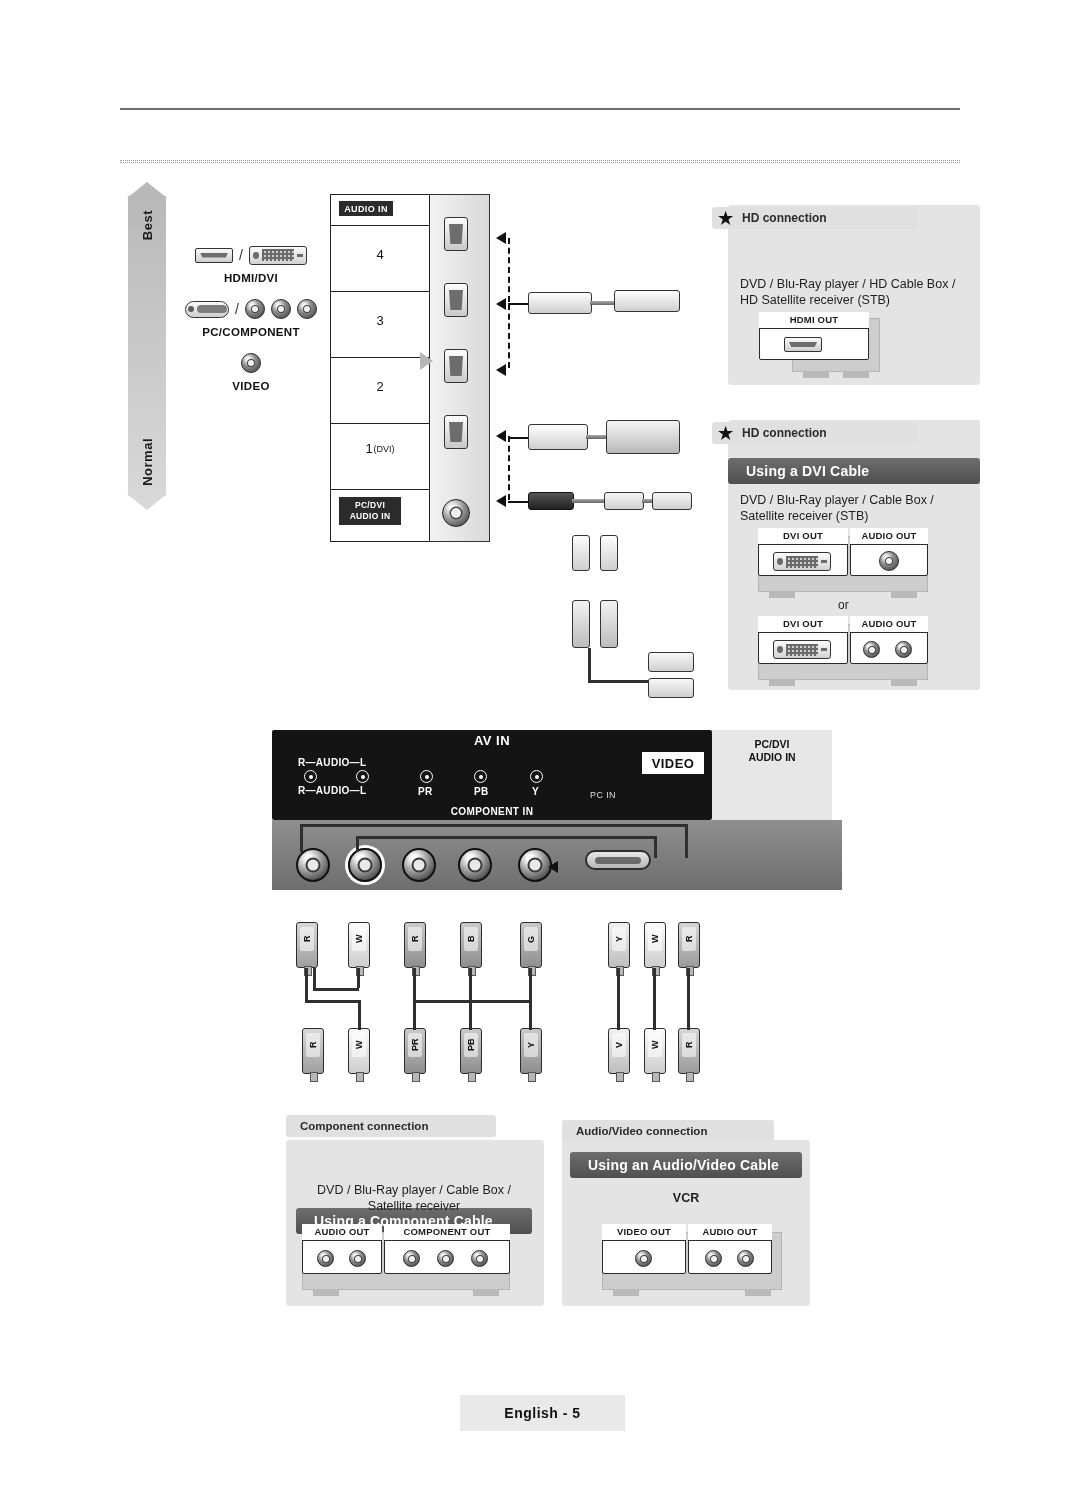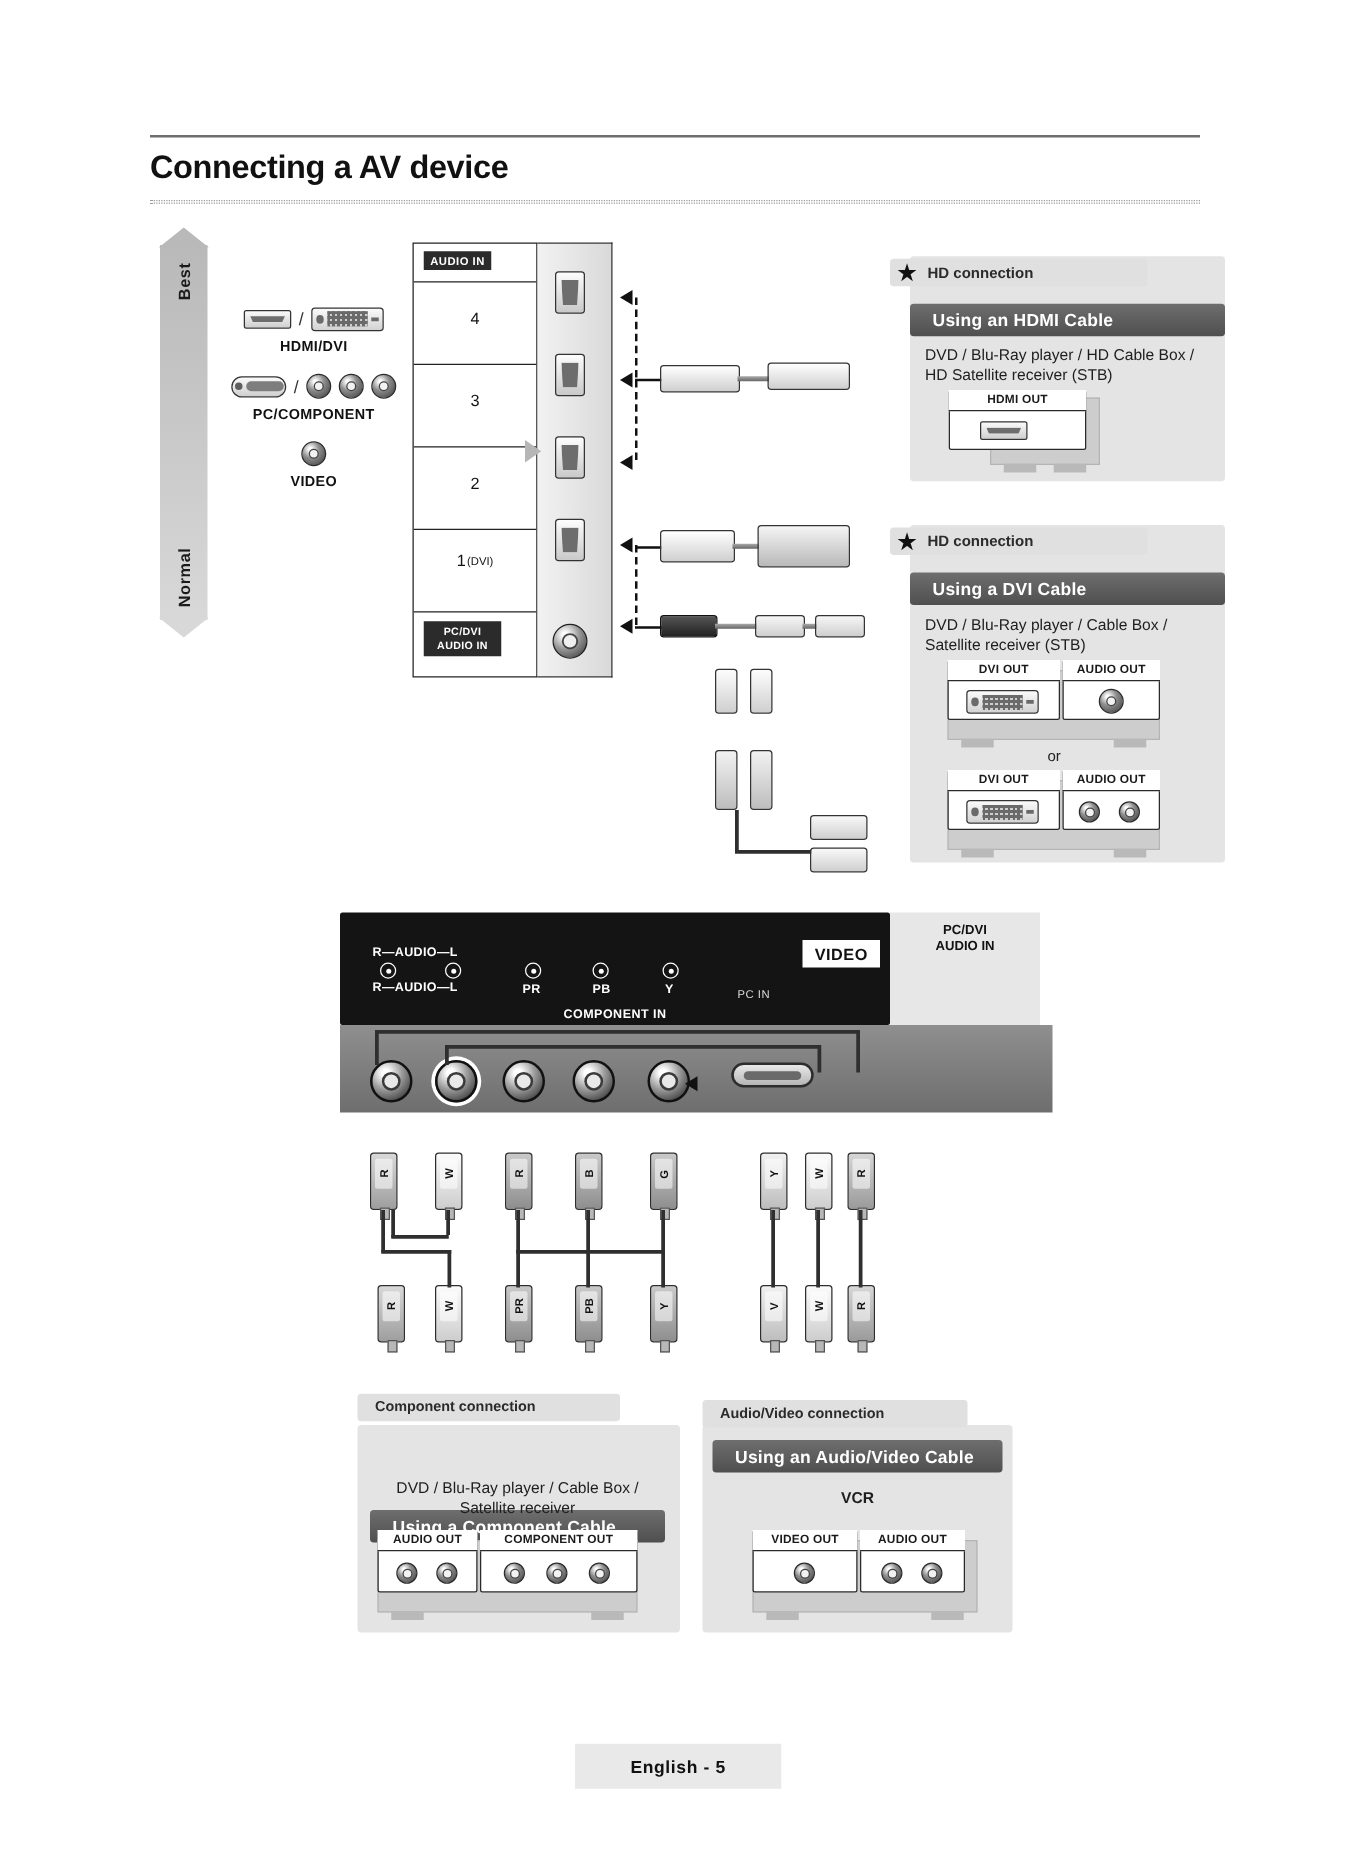--- a/index.html
+++ b/index.html
@@ -304,21 +304,20 @@
   .footer-strip {
     position:absolute; left:0; top:1395px; width:460px; height:36px;
   }
 </style>
 </head>
 <body>
 
 <div class="page">
 
   <div class="title-rule-top"></div>
-  <div class="page-title">Connecting a AV device</div>
   <div class="title-rule-bottom"></div>
 
   <div class="quality-bar">
     <div class="arrow-up"></div>
     <div class="arrow-dn"></div>
     <div class="vlabel best">Best</div>
     <div class="vlabel normal">Normal</div>
   </div>
 
   <div class="legend">
@@ -414,21 +413,20 @@
   <div class="wire" style="left:588px; top:648px; width:3px; height:34px"></div>
   <div class="wire" style="left:588px; top:680px; width:62px; height:3px"></div>
   <div class="cable-body" style="left:648px; top:652px; width:46px; height:20px; background:linear-gradient(#f8f8f8,#cfcfcf);"></div>
   <div class="cable-body" style="left:648px; top:678px; width:46px; height:20px; background:linear-gradient(#f8f8f8,#cfcfcf);"></div>
 
   <div class="rbox" style="left:728px; top:205px; width:252px; height:180px;"></div>
   <div class="tag-grey" style="left:712px; top:207px; width:206px;">
     <span class="star">★</span>
     <span>HD connection</span>
   </div>
-  <div class="tag-dark" style="left:728px; top:243px; width:252px;">Using an HDMI Cable</div>
   <div class="desc" style="left:740px; top:276px; width:226px;">DVD / Blu-Ray player / HD Cable Box / HD Satellite receiver (STB)</div>
   <div class="device" style="left:792px; top:318px; width:88px; height:54px;">
     <div class="feet-l"></div>
       <div class="feet-r"></div>
   </div>
   <div class="port-card" style="left:759px; top:312px; width:110px; height:48px;">
     <div class="port-label">HDMI OUT</div>
     <span class="hdmi-port" style="position:absolute; left:24px; top:24px;"></span>
   </div>
 
@@ -471,20 +469,21 @@
         <span class="dvi-bar"></span>
     </span>
   </div>
   <div class="port-card" style="left:850px; top:616px; width:78px; height:48px;">
     <div class="port-label">AUDIO OUT</div>
     <span class="rca small" style="position:absolute; left:12px; top:24px;"></span>
     <span class="rca small" style="position:absolute; left:44px; top:24px;"></span>
   </div>
 
   <div class="avpanel">
+    <div class="avin">AV IN</div>
     <div class="rowlabel" style="left:26px; top:27px;">
       <span>R</span>—<span>AUDIO</span>—<span>L</span>
     </div>
     <div class="rowlabel" style="left:26px; top:55px;">
       <span>R</span>—<span>AUDIO</span>—<span>L</span>
     </div>
     <div class="video-badge">VIDEO</div>
     <div class="comp-in">COMPONENT IN</div>
 
     <div class="white-hole" style="left:32px; top:40px;"></div>

